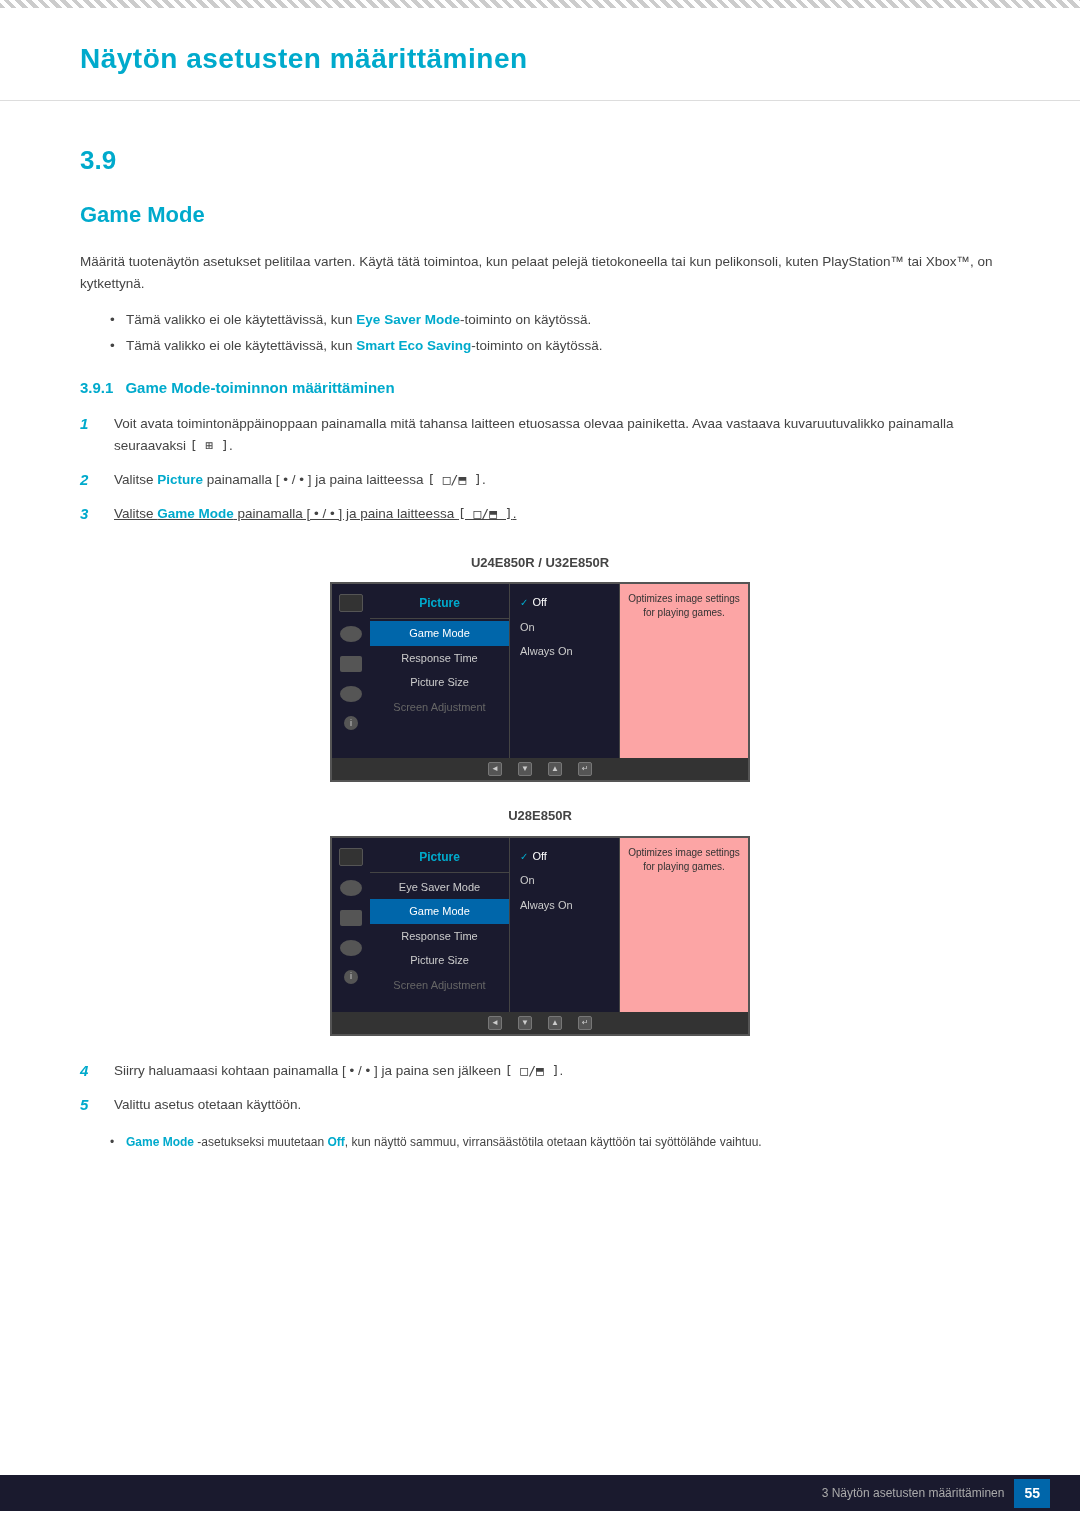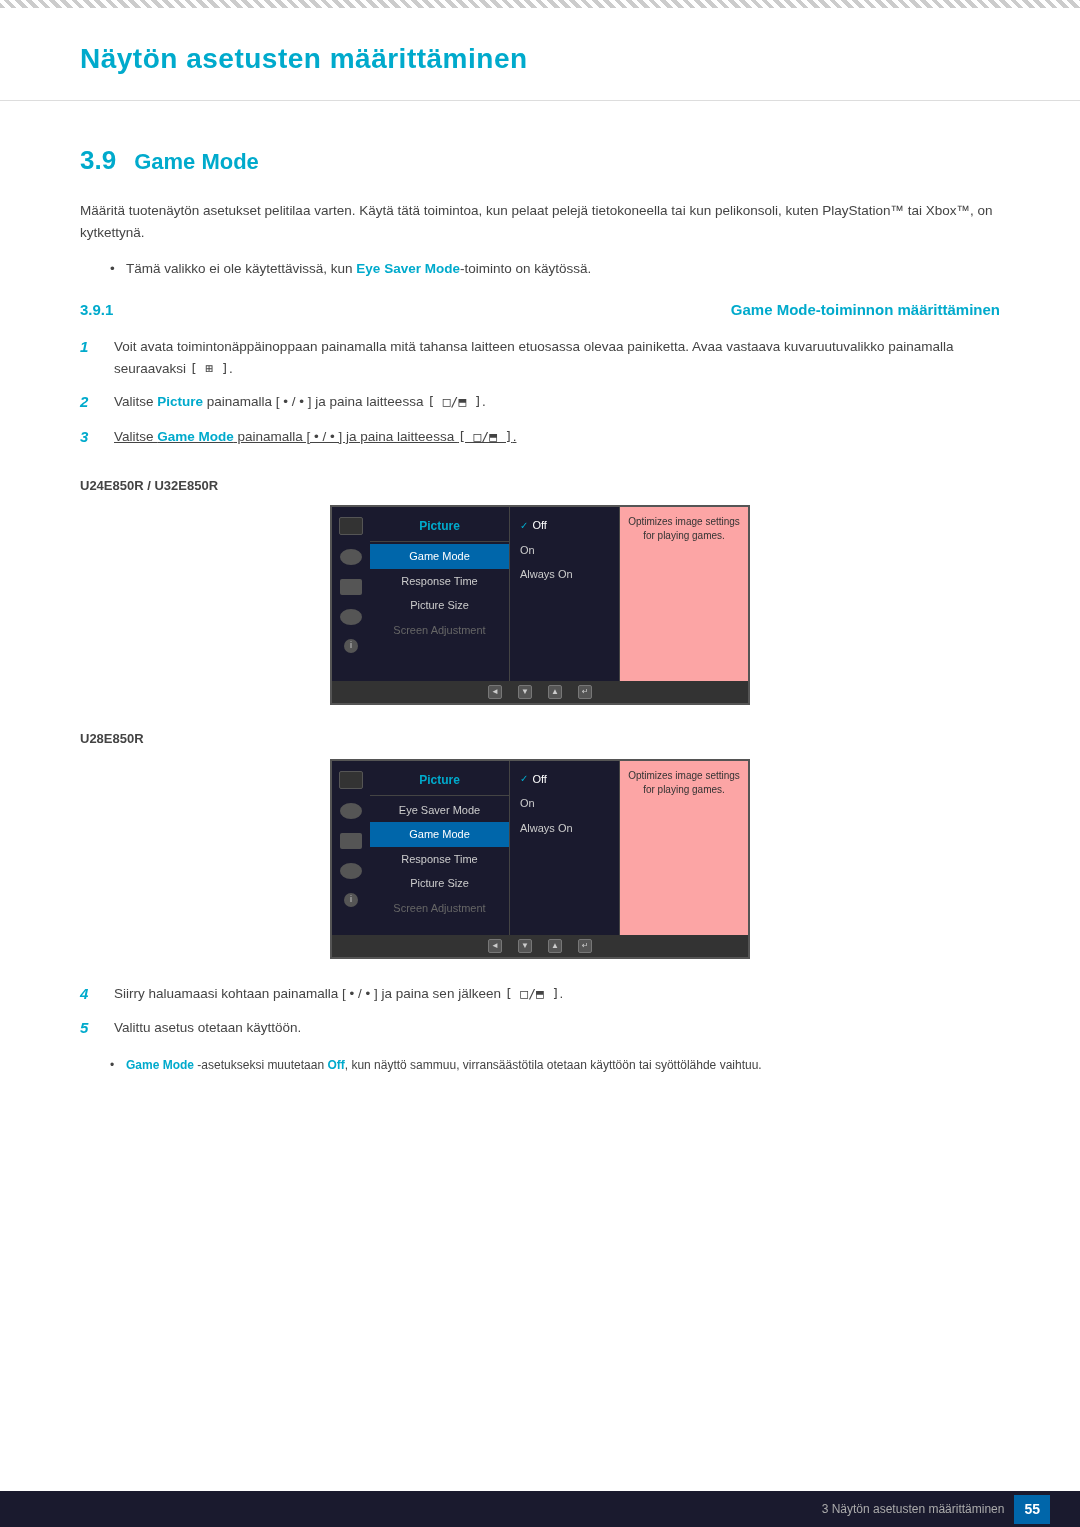--- a/index.html
+++ b/index.html
@@ -46,20 +46,21 @@
     .content {
       padding: 0 80px;
     }
 
     
     .section-heading {
       display: flex;
       align-items: baseline;
       gap: 18px;
       margin-bottom: 20px;
+      flex-direction: column;
     }
 
     .section-number {
       font-size: 26px;
       font-weight: bold;
       color: #00AACC;
     }
 
     .section-title {
       font-size: 22px;
@@ -106,21 +107,20 @@
       font-weight: bold;
       color: #FF6600;
     }
 
     
     .subsection-heading {
       display: flex;
       align-items: baseline;
       gap: 12px;
       margin: 20px 0 14px 0;
-      justify-content: space-between;
     }
 
     .subsection-number {
       font-size: 15px;
       font-weight: bold;
       color: #00AACC;
     }
 
     .subsection-title {
       font-size: 15px;
@@ -164,21 +164,21 @@
     .screen-section {
       margin: 24px 0;
       text-align: center;
     }
 
     .screen-label {
       font-size: 13px;
       font-weight: bold;
       color: #444;
       margin-bottom: 10px;
-      text-align: left;
+      text-align: center;
     }
 
     .screen-mockup {
       display: inline-block;
       background: #1a1a2e;
       border: 2px solid #555;
       position: relative;
       width: 420px;
       height: 200px;
       margin: 0 auto;
@@ -299,21 +299,21 @@
       display: flex;
       align-items: center;
       justify-content: center;
       color: #ccc;
       font-size: 8px;
     }
 
     
     .page-footer {
       position: fixed;
-      bottom: 0;
+      bottom: 16px;
       left: 0;
       right: 0;
       height: 36px;
       background: #1a1a2e;
       display: flex;
       align-items: center;
       justify-content: flex-end;
       padding-right: 30px;
       gap: 10px;
     }
@@ -373,20 +373,23 @@
   <div class="section-heading">
     <span class="section-number">3.9</span>
     <span class="section-title">Game Mode</span>
   </div>
 
   <p class="body-text">Määritä tuotenäytön asetukset pelitilaa varten. Käytä tätä toimintoa, kun pelaat pelejä tietokoneella tai kun pelikonsoli, kuten PlayStation™ tai Xbox™, on kytkettynä.</p>
 
   <ul class="bullet-list">
     <li>
       Tämä valikko ei ole käytettävissä, kun <span class="highlight-blue">Eye Saver Mode</span>-toiminto on käytössä.
+    </li>
+    <li>
+      Tämä valikko ei ole käytettävissä, kun <span class="highlight-blue">Smart Eco Saving</span>-toiminto on käytössä.
     </li>
   </ul>
 
   <div class="subsection-heading">
     <span class="subsection-number">3.9.1</span>
     <span class="subsection-title">Game Mode-toiminnon määrittäminen</span>
   </div>
 
   <ol class="step-list">
     <li class="step-item">

